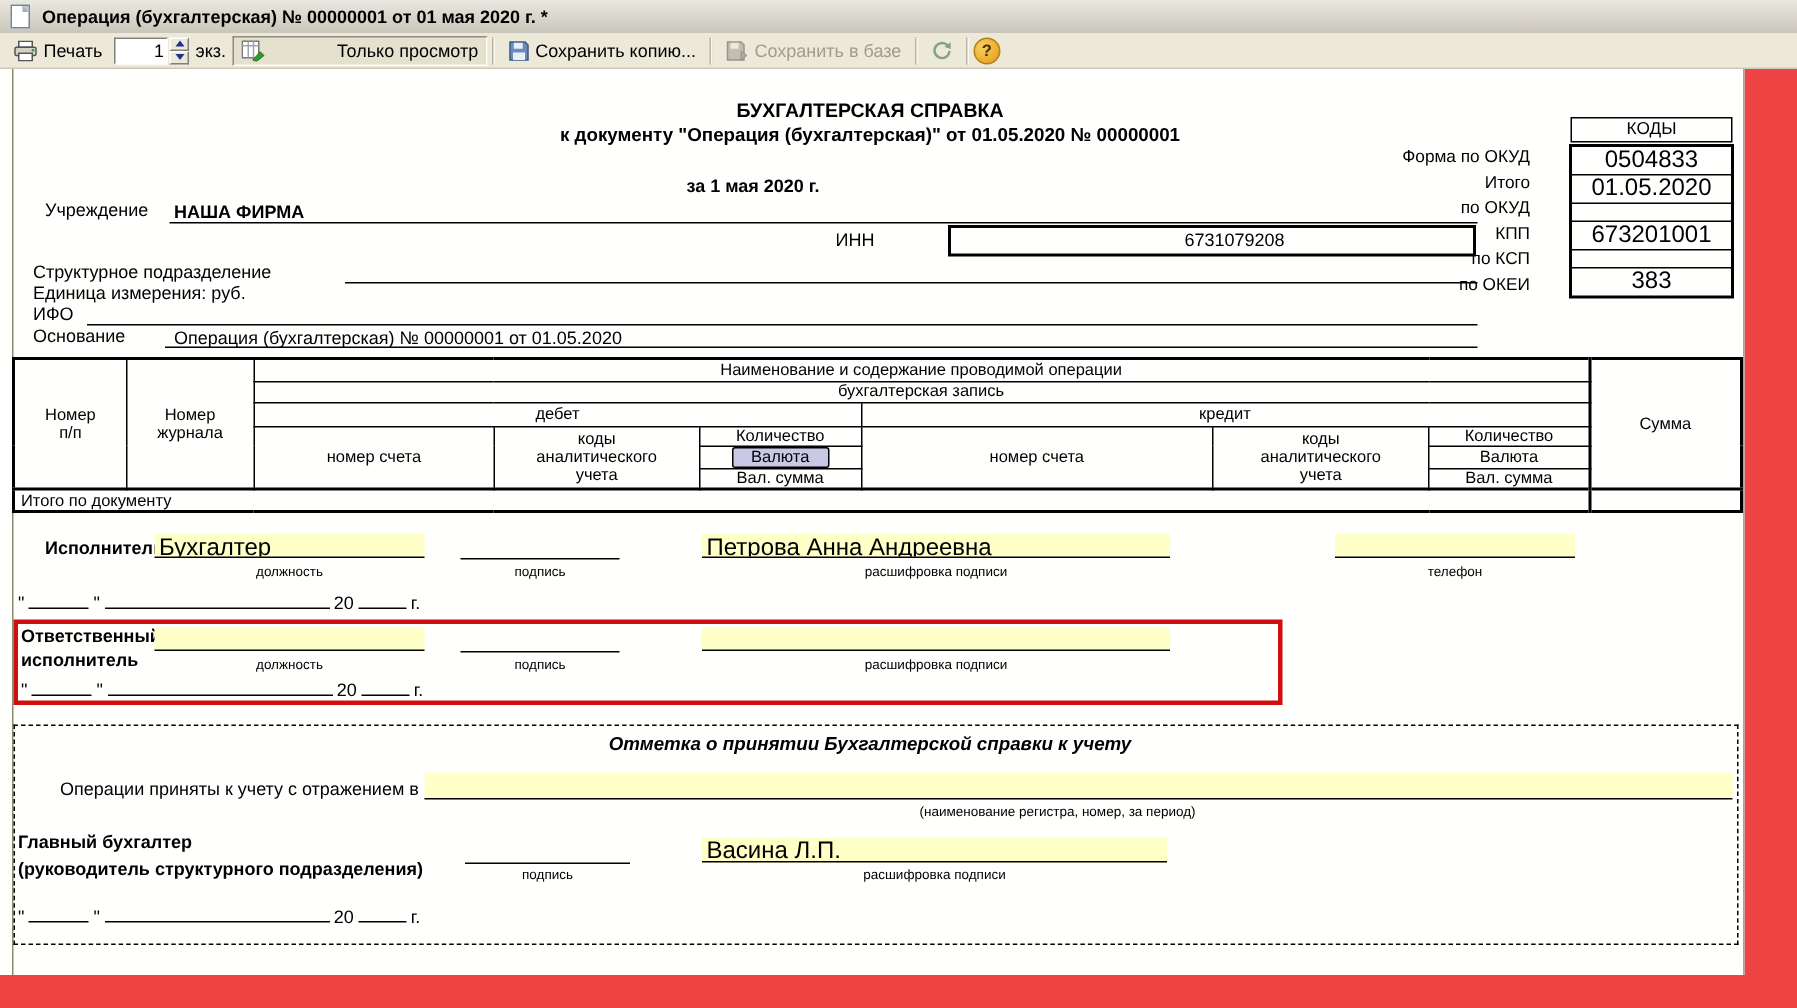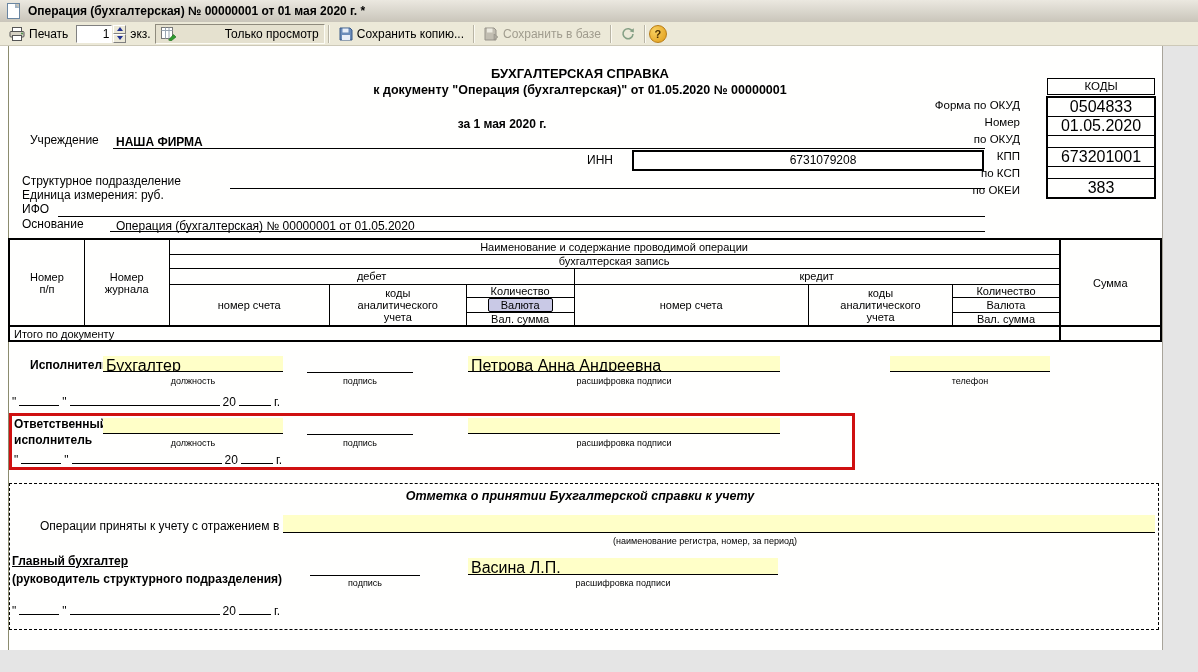--- a/index.html
+++ b/index.html
@@ -1,17 +1,17 @@
 <!DOCTYPE html>
 <html><head>
 <meta charset="utf-8">
 <style>
   html,body{margin:0;padding:0;}
   body{font-family:"Liberation Sans","DejaVu Sans",sans-serif;}
-  #screen{position:relative;width:1198px;height:672px;background:#e5e5e5;overflow:hidden;}
+  #screen{position:relative;width:1198px;height:672px;background:#ef4444;overflow:hidden;}
 
   
   #titlebar{position:absolute;left:0;top:0;width:1198px;height:22px;
     background:linear-gradient(#ebe8e0,#c9c5ba);border-bottom:1px solid #9d998d;
     display:flex;align-items:center;font-size:12px;font-weight:bold;color:#000;}
   .docicon{width:11px;height:14px;background:#fff;border:1px solid #6a86a2;margin:0 8px 0 7px;position:relative;}
   .docicon:after{content:"";position:absolute;right:0;top:0;border-style:solid;border-width:0 4px 4px 0;border-color:#c9c5ba #c9c5ba #9fb2c4 #9fb2c4;}
 
   #toolbar{position:absolute;left:0;top:22px;width:1198px;height:24px;background:#ece9d8;
     border-bottom:1px solid #cdc9b8;display:flex;align-items:center;padding-left:3px;box-sizing:border-box;
@@ -156,40 +156,40 @@
   <div id="page">
     <div class="olive"></div>
 
     <div class="abs ctitle" style="top:20px;font-size:13px;">БУХГАЛТЕРСКАЯ СПРАВКА</div>
     <div class="abs ctitle" style="top:37px;">к документу "Операция (бухгалтерская)" от 01.05.2020 № 00000001</div>
     <div class="abs ctitle" style="top:71px;width:1004px;font-size:12px;">за 1 мая 2020 г.</div>
 
     <div class="abs codes-hdr">КОДЫ</div>
     <div class="abs codes-lbls">
       <div class="crow">Форма по ОКУД</div>
-      <div class="crow">Номер</div>
+      <div class="crow">Итого</div>
       <div class="crow">по ОКУД</div>
       <div class="crow">КПП</div>
       <div class="crow">по КСП</div>
       <div class="crow">по ОКЕИ</div>
     </div>
     <div class="abs codes-box">
       <div class="crow">0504833</div>
       <div class="crow">01.05.2020</div>
       <div class="crow"></div>
       <div class="crow">673201001</div>
       <div class="crow"></div>
       <div class="crow">383</div>
     </div>
 
     <div class="abs lbl" style="left:30px;top:87px;">Учреждение</div>
     <div class="abs uline" style="left:113px;top:86px;width:872px;height:16px;">
       <span class="lbl bold" style="padding-left:3px;margin-top:28px;">НАША ФИРМА</span>
     </div>
-    <div class="abs lbl" style="left:575px;top:107px;width:50px;text-align:center;">ИНН</div>
+    <div class="abs lbl" style="left:557px;top:107px;width:50px;text-align:left;">ИНН</div>
     <div class="abs" style="left:632px;top:104px;width:352px;height:21px;border:2px solid #000;box-sizing:border-box;text-align:center;font-size:12px;line-height:17px;padding-left:30px;">
       <span>6731079208</span>
     </div>
     <div class="abs lbl" style="left:22px;top:128px;">Структурное подразделение</div>
     <div class="abs uline" style="left:230px;top:128px;width:755px;height:14px;"></div>
     <div class="abs lbl" style="left:22px;top:142px;">Единица измерения: руб.</div>
     <div class="abs lbl" style="left:22px;top:156px;">ИФО</div>
     <div class="abs uline" style="left:58px;top:156px;width:927px;height:14px;"></div>
     <div class="abs lbl" style="left:22px;top:171px;">Основание</div>
     <div class="abs uline" style="left:110px;top:170px;width:875px;height:15px;">
@@ -275,21 +275,21 @@
     <div class="abs small" style="left:468px;top:392px;width:312px;">расшифровка подписи</div>
     <div class="dateline" style="left:14px;top:405px;">
       <span>"</span><span class="dl-u" style="width:40px;"></span><span>"</span><span class="dl-u" style="width:150px;"></span><span>20</span><span class="dl-u" style="width:32px;"></span><span>г.</span>
     </div>
 
     <div class="abs dashbox"></div>
     <div class="abs ctitle" style="top:443px;font-style:italic;font-size:12.5px;">Отметка о принятии Бухгалтерской справки к учету</div>
     <div class="abs lbl" style="left:40px;top:473px;">Операции приняты к учету с отражением в</div>
     <div class="abs yellow" style="left:283px;top:469px;width:872px;height:18px;"></div>
     <div class="abs small" style="left:455px;top:490px;width:500px;">(наименование регистра, номер, за период)</div>
-    <div class="abs lbl bold" style="left:12px;top:508px;text-decoration:underline;">Главный бухгалтер</div>
+    <div class="abs lbl bold" style="left:12px;top:508px;">Главный бухгалтер</div>
     <div class="abs lbl bold" style="left:12px;top:526px;">(руководитель структурного подразделения)</div>
     <div class="abs uline" style="left:310px;top:515px;width:110px;height:14px;"></div>
     <div class="abs small" style="left:310px;top:532px;width:110px;">подпись</div>
     <div class="abs yellow" style="left:468px;top:512px;width:310px;height:17px;">
       <span>Васина Л.П.</span>
     </div>
     <div class="abs small" style="left:468px;top:532px;width:310px;">расшифровка подписи</div>
     <div class="dateline" style="left:12px;top:556px;">
       <span>"</span><span class="dl-u" style="width:40px;"></span><span>"</span><span class="dl-u" style="width:150px;"></span><span>20</span><span class="dl-u" style="width:32px;"></span><span>г.</span>
     </div>

